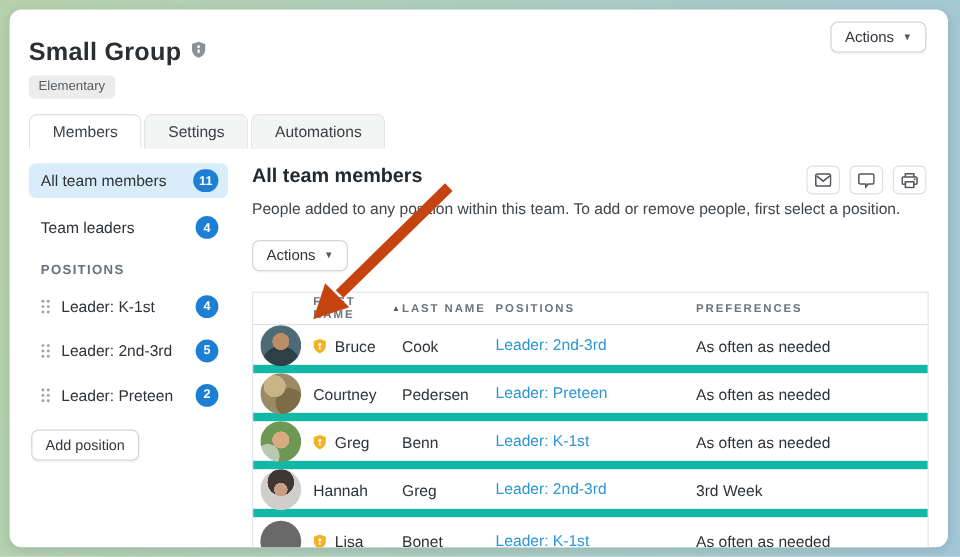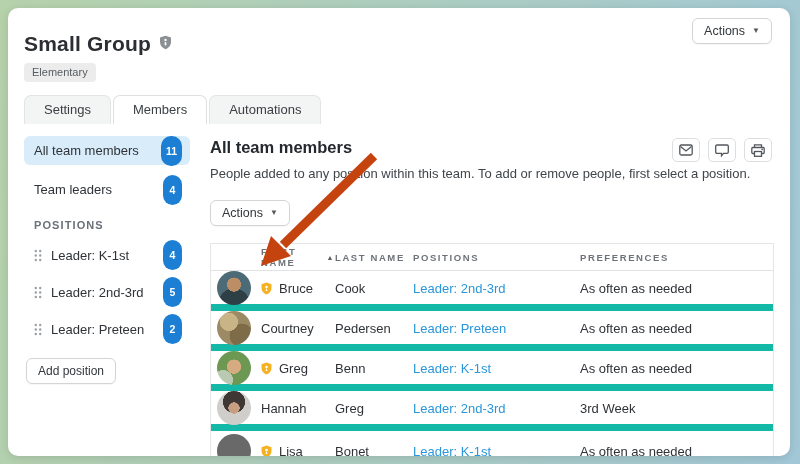--- a/index.html
+++ b/index.html
@@ -44,21 +44,21 @@
   .sidebar { width:166px; flex:none; }
   .main { flex:1; padding-left:20px; position:relative; }
   
   .nav-item {
     height:29px; display:flex; align-items:center; justify-content:space-between;
     padding:0 8px 0 10px; border-radius:6px; font-size:13px; color:#2f3337;
     margin-bottom:10px; cursor:pointer;
   }
   .nav-item.selected { background:var(--selected_bg,#d9ecfa); }
   .count-badge {
-    min-width:19px; height:30px; padding:0 5px; border-radius:10px;
+    min-width:19px; height:19px; padding:0 5px; border-radius:10px;
     background:var(--accent,#1c7fd4); color:#fff; font-size:10.5px; font-weight:bold;
     display:flex; align-items:center; justify-content:center;
   }
   .section-label {
     font-size:11px; font-weight:600; color:#6b7178; letter-spacing:1.1px;
     margin:15px 0 12px 10px;
   }
   .pos-item {
     display:flex; align-items:center; height:24px; margin-bottom:13px;
     padding:0 8px 0 10px; cursor:pointer;
@@ -135,22 +135,22 @@
       </span>
     </div>
     <button class="btn top-actions">
       <span>Actions</span>
       <span class="caret">▼</span>
     </button>
     <span class="chip">Elementary</span>
   </div>
 
   <div class="tabs">
+    <div class="tab active">Members</div>
     <div class="tab">Settings</div>
-    <div class="tab active">Members</div>
     <div class="tab">Automations</div>
   </div>
 
   <div class="content">
     <aside class="sidebar">
       <div class="nav-item selected">
         <span>All team members</span>
         <span class="count-badge">11</span>
       </div>
       <div class="nav-item">

